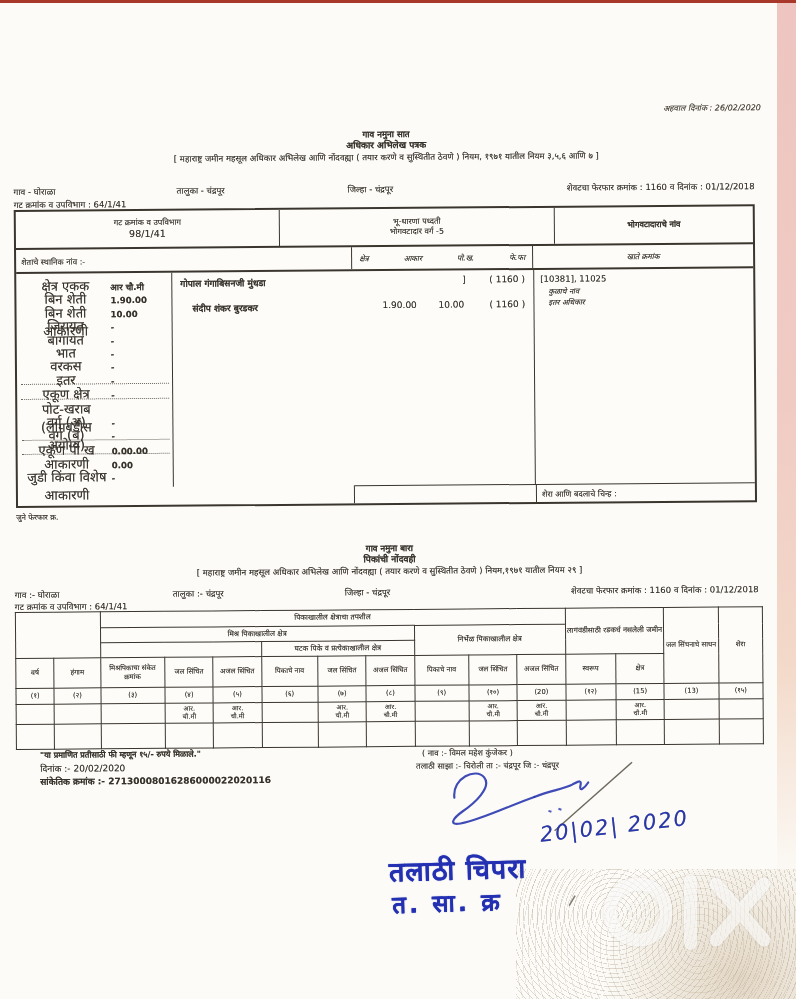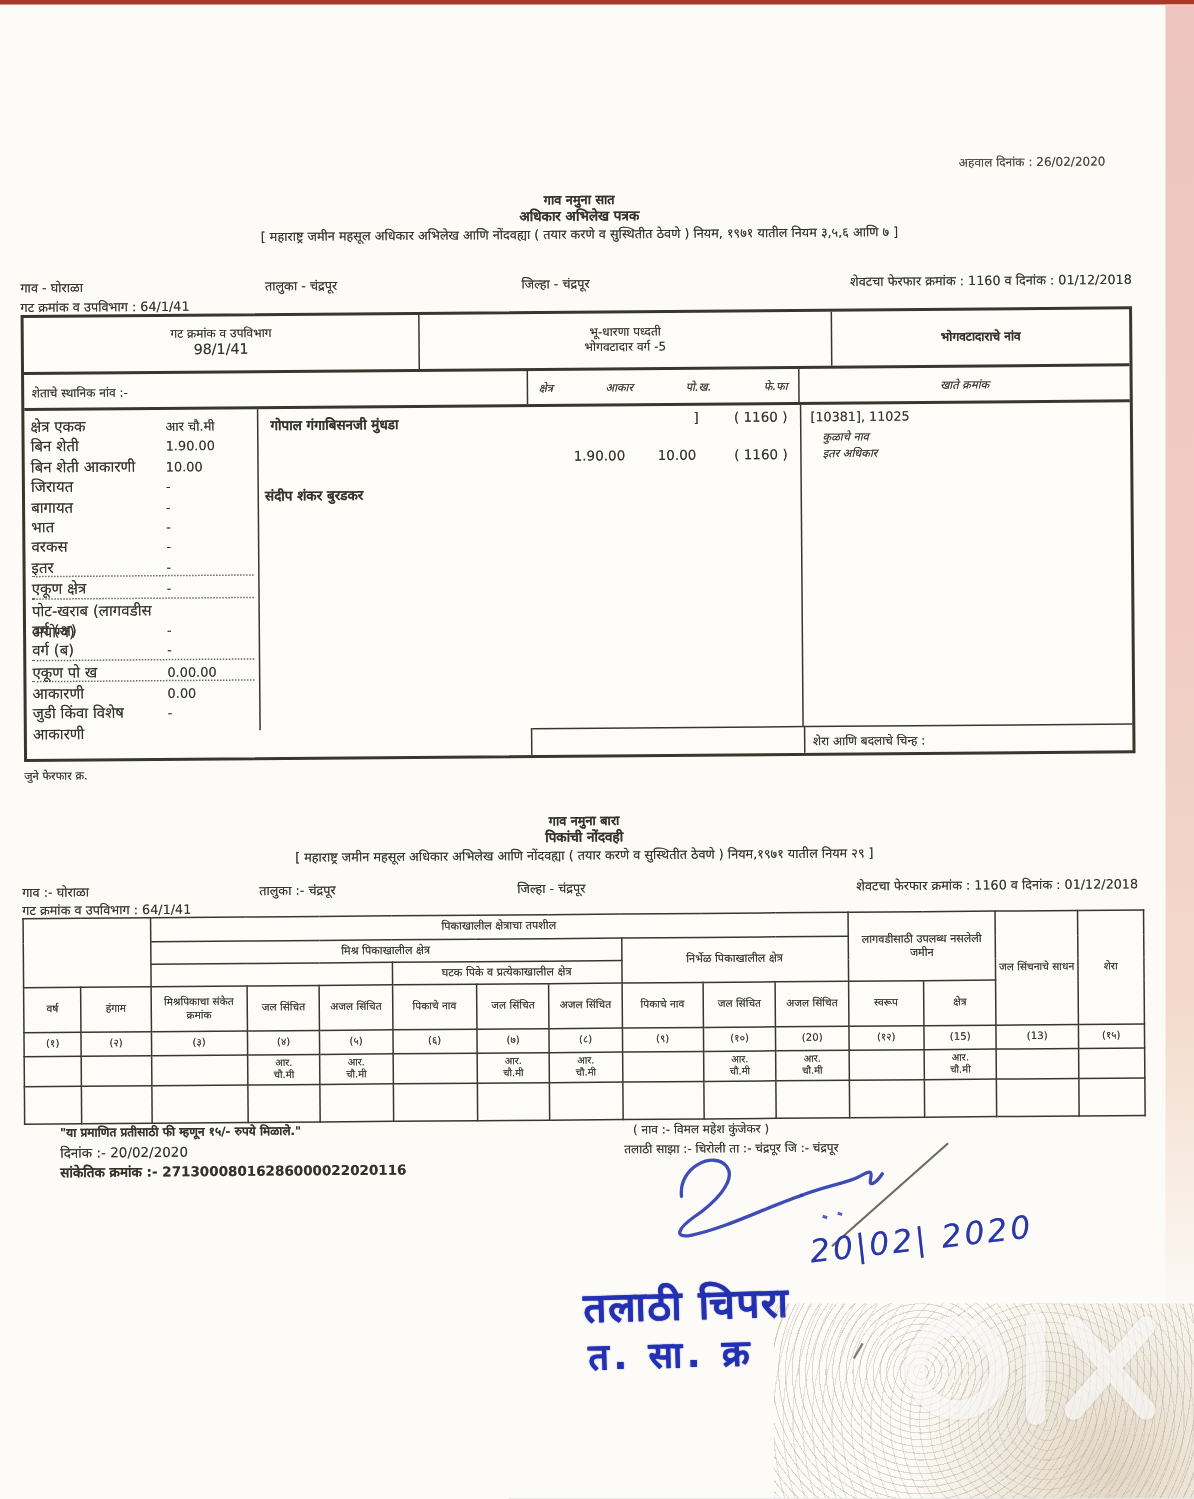--- a/index.html
+++ b/index.html
@@ -34,22 +34,22 @@
   .tb1 .rowB{display:flex;height:22px;border-bottom:2px solid #3a362e;align-items:center;}
   .tb1 .b1{width:336px;border-right:1.5px solid #3a362e;height:100%;display:flex;align-items:center;padding-left:5px;box-sizing:border-box;}
   .tb1 .b2{width:181px;border-right:1.5px solid #3a362e;height:100%;display:flex;align-items:center;
            justify-content:space-between;padding:0 7px;box-sizing:border-box;font-style:italic;}
   .tb1 .b3{flex:1;height:100%;display:flex;align-items:center;justify-content:center;font-style:italic;}
   .tb1 .rowC{display:flex;flex:1;}
   .tb1 .c1{width:156px;border-right:1.5px solid #3a362e;padding:3px 3px 0 4px;box-sizing:border-box;}
   .tb1 .c2{width:361px;border-right:1.5px solid #3a362e;position:relative;}
   .tb1 .c3{flex:1;padding:3px 0 0 6px;line-height:1.5;}
   .lrow{display:flex;align-items:baseline;height:13.4px;}
-  .lrow .ll{flex:1;font-size:10px;}
-  .lrow .lv{width:58px;font-size:8.6px;}
+  .lrow .ll{flex:1;font-size:13px;text-align:center;}
+  .lrow .lv{width:58px;font-size:8.6px;font-weight:bold;}
   .sep{border-top:1px dotted #6c675e;}
   .tb1 .rowD{display:flex;height:18px;}
   .tb1 .d1{width:336px;border-right:1.5px solid #3a362e;}
   .tb1 .d2{width:181px;border-right:1.5px solid #3a362e;border-top:1.5px solid #3a362e;}
   .tb1 .d3{flex:1;border-top:1.5px solid #3a362e;display:flex;align-items:center;padding-left:5px;}
   
   table.tb2{position:absolute;left:14px;top:609px;width:748px;border-collapse:collapse;table-layout:fixed;
             background:rgba(255,255,255,.25);}
   table.tb2 td{border:1.2px solid #3a362e;font-size:7px;text-align:center;padding:1px 1px;
                vertical-align:middle;line-height:1.2;overflow:hidden;}
@@ -65,21 +65,21 @@
   .stamp2{position:absolute;left:389px;top:886px;font-size:24px;font-weight:bold;color:#2330b2;
           transform:rotate(-1.2deg);letter-spacing:3px;text-shadow:0 0 .8px #2330b2;}
   .olx{position:absolute;left:600px;top:870px;opacity:.75;filter:drop-shadow(0 0 1px rgba(90,80,60,.25));}
 </style>
 </head>
 <body>
 
 <div class="page">
   <div class="doc">
 
-    <div class="abs t8" style="top:104px;right:56px;color:#4a453c;">अहवाल दिनांक : 26/02/2020</div>
+    <div class="abs t8" style="top:104px;right:32px;color:#4a453c;font-style:italic;">अहवाल दिनांक : 26/02/2020</div>
 
     <div class="abs titleblock" style="top:129px;">
       <div class="t85 sb">गाव नमुना सात</div>
       <div class="t9 sb">अधिकार अभिलेख पत्रक</div>
       <div class="t85">[ महाराष्ट्र जमीन महसूल अधिकार अभिलेख आणि नोंदवह्या ( तयार करणे व सुस्थितीत ठेवणे ) नियम, १९७१ यातील नियम ३,५,६ आणि ७ ]</div>
     </div>
 
     <div class="abs metaline" style="top:183px;">
       <span class="abs t85" style="left:0;">गाव  - घोराळा</span>
       <span class="abs t85" style="left:163px;">तालुका - चंद्रपूर</span>
@@ -172,21 +172,21 @@
             </div>
           <div class="lrow">
               <span class="ll">जुडी किंवा विशेष आकारणी</span>
               <span class="lv">-</span>
             </div>
         </div>
         <div class="c2">
           <span class="abs t9 sb" style="left:8px;top:4px;">गोपाल गंगाबिसनजी मुंधडा</span>
           <span class="abs t9" style="left:290px;top:4px;">]</span>
           <span class="abs t9" style="left:317px;top:4px;">( 1160 )</span>
-          <span class="abs t9 sb" style="left:4px;top:29px;margin-top:22px;">संदीप शंकर बुरडकर</span>
+          <span class="abs t9 sb" style="left:20px;top:29px;">संदीप शंकर बुरडकर</span>
           <span class="abs t9" style="left:210px;top:29px;">1.90.00</span>
           <span class="abs t9" style="left:266px;top:29px;">10.00</span>
           <span class="abs t9" style="left:317px;top:29px;">( 1160 )</span>
         </div>
         <div class="c3">
           <div class="t85">[10381], 11025</div>
           <div class="t75" style="font-style:italic;padding-left:8px;">कुळाचे नाव</div>
           <div class="t75" style="font-style:italic;padding-left:8px;">इतर अधिकार</div>
         </div>
       </div>
@@ -226,21 +226,21 @@
           <col style="width:48px">
           <col style="width:50px">
         <col style="width:48px">
           <col style="width:54px">
           <col style="width:44px">
       </colgroup>
       <tbody>
           <tr style="height:16px">
         <td colspan="2" rowspan="3"></td>
         <td colspan="9" class="g">पिकाखालील क्षेत्राचा तपशील</td>
-        <td colspan="2" rowspan="3" class="g">लागवडीसाठी उपलब्ध नसलेली जमीन</td>
+        <td colspan="2" rowspan="3" class="g">लागवडीसाठी रडकर्ध नसलेली जमीन</td>
         <td rowspan="4">जल सिंचनाचे साधन</td>
         <td rowspan="4">शेरा</td>
       </tr>
       <tr style="height:15px">
         <td colspan="6" class="g">मिश्र पिकाखालील क्षेत्र</td>
         <td colspan="3" rowspan="2" class="g">निर्भेळ पिकाखालील क्षेत्र</td>
       </tr>
       <tr style="height:15px">
         <td colspan="3"></td>
         <td colspan="3" class="g">घटक पिके व प्रत्येकाखालील क्षेत्र</td>

